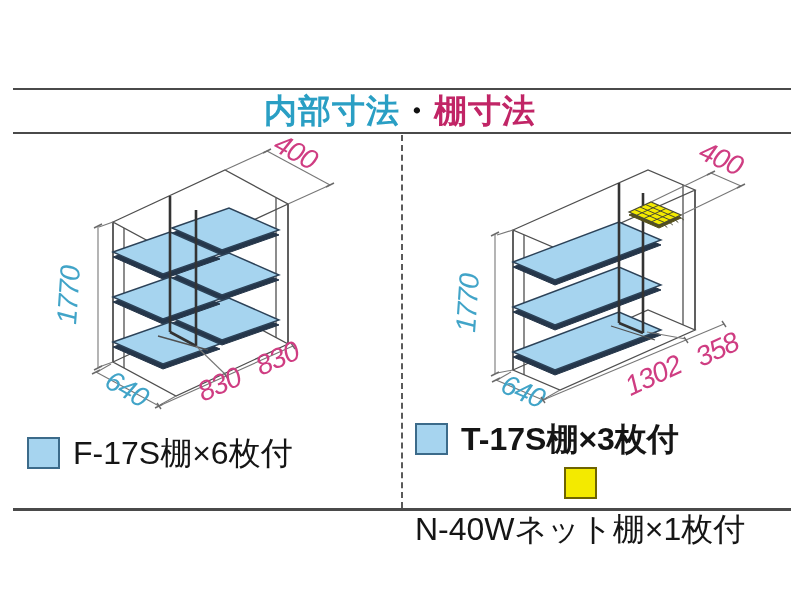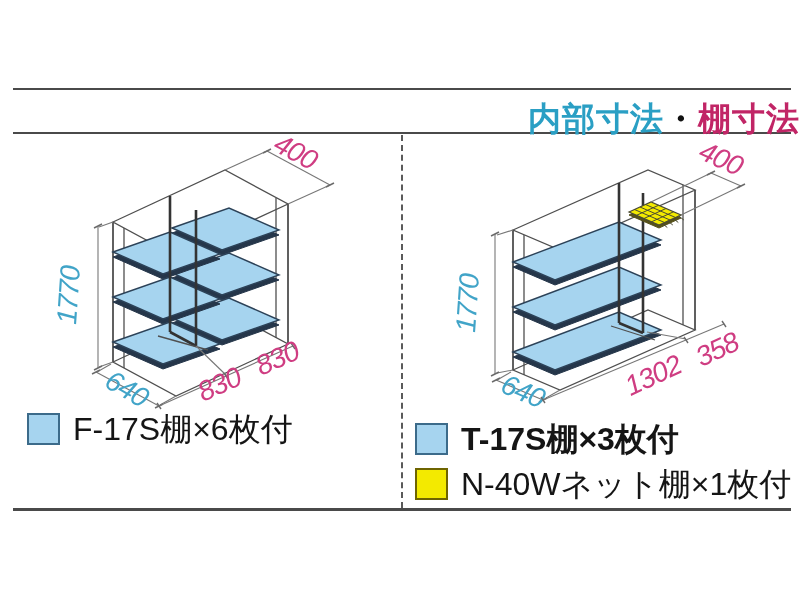--- a/index.html
+++ b/index.html
@@ -7,21 +7,21 @@
     position:relative;width:800px;height:600px;background:#ffffff;overflow:hidden;
     font-family:"Liberation Sans","DejaVu Sans",sans-serif;
   }
   .rule{position:absolute;left:13px;width:778px;height:2px;background:#4a4a4a;}
   .rule.top{top:88px;}
   .rule.mid{top:132px;}
   .rule.bottom{top:508px;height:3px;}
   .divider{position:absolute;left:401px;top:135px;height:373px;width:0;border-left:2px dashed #5a5a5a;}
   .title{
     position:absolute;left:0;top:90px;width:800px;height:42px;line-height:42px;
-    text-align:right;font-size:33px;font-weight:bold;letter-spacing:1px;margin-top:8px;
+    text-align:center;font-size:33px;font-weight:bold;letter-spacing:1px;
   }
   .title .t-blue{color:#2a9fc4;}
   .title .t-dot{color:#111111;}
   .title .t-pink{color:#c12566;}
   svg text.dim{
     font-family:"Liberation Sans","DejaVu Sans",sans-serif;
     font-size:28px;font-style:italic;font-weight:normal;letter-spacing:-1px;
   }
   svg .pink{fill:#cf3d82;}
   svg .dblue{fill:#41a4c8;}
@@ -204,28 +204,28 @@
         <line class="dimline" x1="647" y1="332" x2="686" y2="339"></line>
         <line class="tick" x1="541" y1="397" x2="545" y2="403"></line>
         <line class="tick" x1="684" y1="337" x2="688" y2="343"></line>
         <line class="tick" x1="722" y1="321" x2="726" y2="327"></line>
         <text class="dim pink" text-anchor="middle" transform="translate(657,384) rotate(-25)">1302</text>
         <text class="dim pink" text-anchor="middle" transform="translate(721,358) rotate(-25)">358</text>
       </g>
     </g>
   </svg>
 
-  <div class="legend-row" style="left:27px;top:412px;">
+  <div class="legend-row" style="left:27px;top:436px;">
     <span class="swatch blue"></span>
     <span class="legend-label">F-17S棚×6枚付</span>
   </div>
 
   <div class="legend-row" style="left:415px;top:422px;font-weight:bold;">
     <span class="swatch blue"></span>
     <span class="legend-label">T-17S棚×3枚付</span>
   </div>
 
-  <div class="legend-row" style="left:415px;top:467px;">
+  <div class="legend-row" style="left:415px;top:467px;flex-direction:column;">
     <span class="swatch yellow"></span>
     <span class="legend-label">N-40Wネット棚×1枚付</span>
   </div>
 
 </div>
 
 </body></html>

